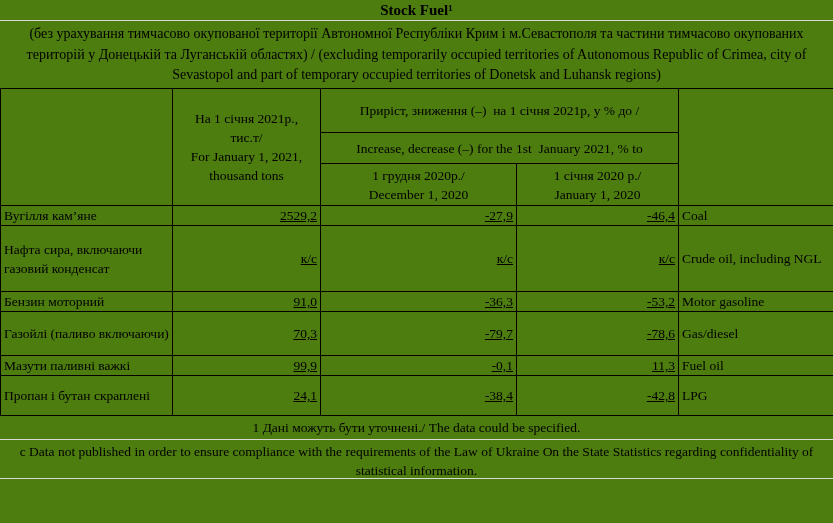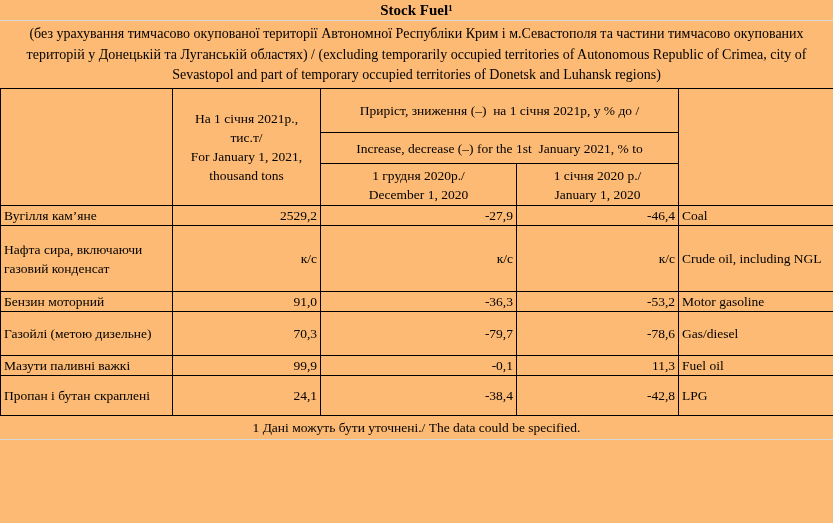--- a/index.html
+++ b/index.html
@@ -1,37 +1,37 @@
 <!DOCTYPE html>
 <html><head>
 <meta charset="utf-8">
 <style>
   * { margin:0; padding:0; box-sizing:border-box; }
   html,body { background:#fff; }
   body { font-family:"Liberation Serif", serif; color:#000; }
-  .page { width:833px; height:523px; background:#fdba74; position:relative; overflow:hidden; }
+  .page { width:833px; height:523px; background:#4d7c0f; position:relative; overflow:hidden; }
 
   .title {
     height:21px; line-height:20px; text-align:center;
     font-size:15px; font-weight:bold;
     border-bottom:1px solid #d9d9d9;
   }
   .subtitle {
     height:67px; padding:3px 4px 0;
     text-align:center; font-size:14px; line-height:20.5px;
   }
 
   table.stock { border-collapse:collapse; table-layout:fixed; width:833px;padding-left:28px; }
   table.stock td {
     border:1px solid #000;
     font-size:13.5px; line-height:19px;
     vertical-align:middle; padding:0 3px; overflow:hidden;
   }
   .c-center { text-align:center; }
-  .c-num    { text-align:right; }
+  .c-num    { text-align:right;text-decoration:underline; }
   .c-en     { padding-right:8px; }
   .pre      { white-space:pre-wrap; }
   .bb-light { border-bottom-color:#d9d9d9; }
   .bt-light { border-top-color:#d9d9d9; }
 
   tr.hr1 { height:44px; }
   tr.hr2 { height:31px;margin-top:40px; }
   tr.hr3 { height:42px; }
   tr.rh16 { height:16px; }
   tr.rh66 { height:66px; }
@@ -100,21 +100,21 @@
         <td class="c-en">Crude oil, including NGL</td>
       </tr>
       <tr class="rh18">
         <td>Бензин моторний</td>
         <td class="c-num">91,0</td>
         <td class="c-num">-36,3</td>
         <td class="c-num">-53,2</td>
         <td class="c-en">Motor gasoline</td>
       </tr>
       <tr class="rh44">
-        <td>Газойлі (метою дизельне)</td>
+        <td>Газойлі (паливо включаючи)</td>
         <td class="c-num">70,3</td>
         <td class="c-num">-79,7</td>
         <td class="c-num">-78,6</td>
         <td class="c-en">Gas/diesel</td>
       </tr>
       <tr class="rh20">
         <td>Мазути паливні важкі</td>
         <td class="c-num">99,9</td>
         <td class="c-num">-0,1</td>
         <td class="c-num">11,3</td>
@@ -124,14 +124,15 @@
         <td>Пропан і бутан скраплені</td>
         <td class="c-num">24,1</td>
         <td class="c-num">-38,4</td>
         <td class="c-num">-42,8</td>
         <td class="c-en">LPG</td>
       </tr>
     </tbody>
   </table>
 
   <div class="footnote fn1">1 Дані можуть бути уточнені./ The data could be specified.</div>
+  <div class="footnote fn3">c Data not published in order to ensure compliance with the requirements of the Law of Ukraine On the State Statistics regarding confidentiality of statistical information.</div>
 
 </div>
 
 </body></html>

